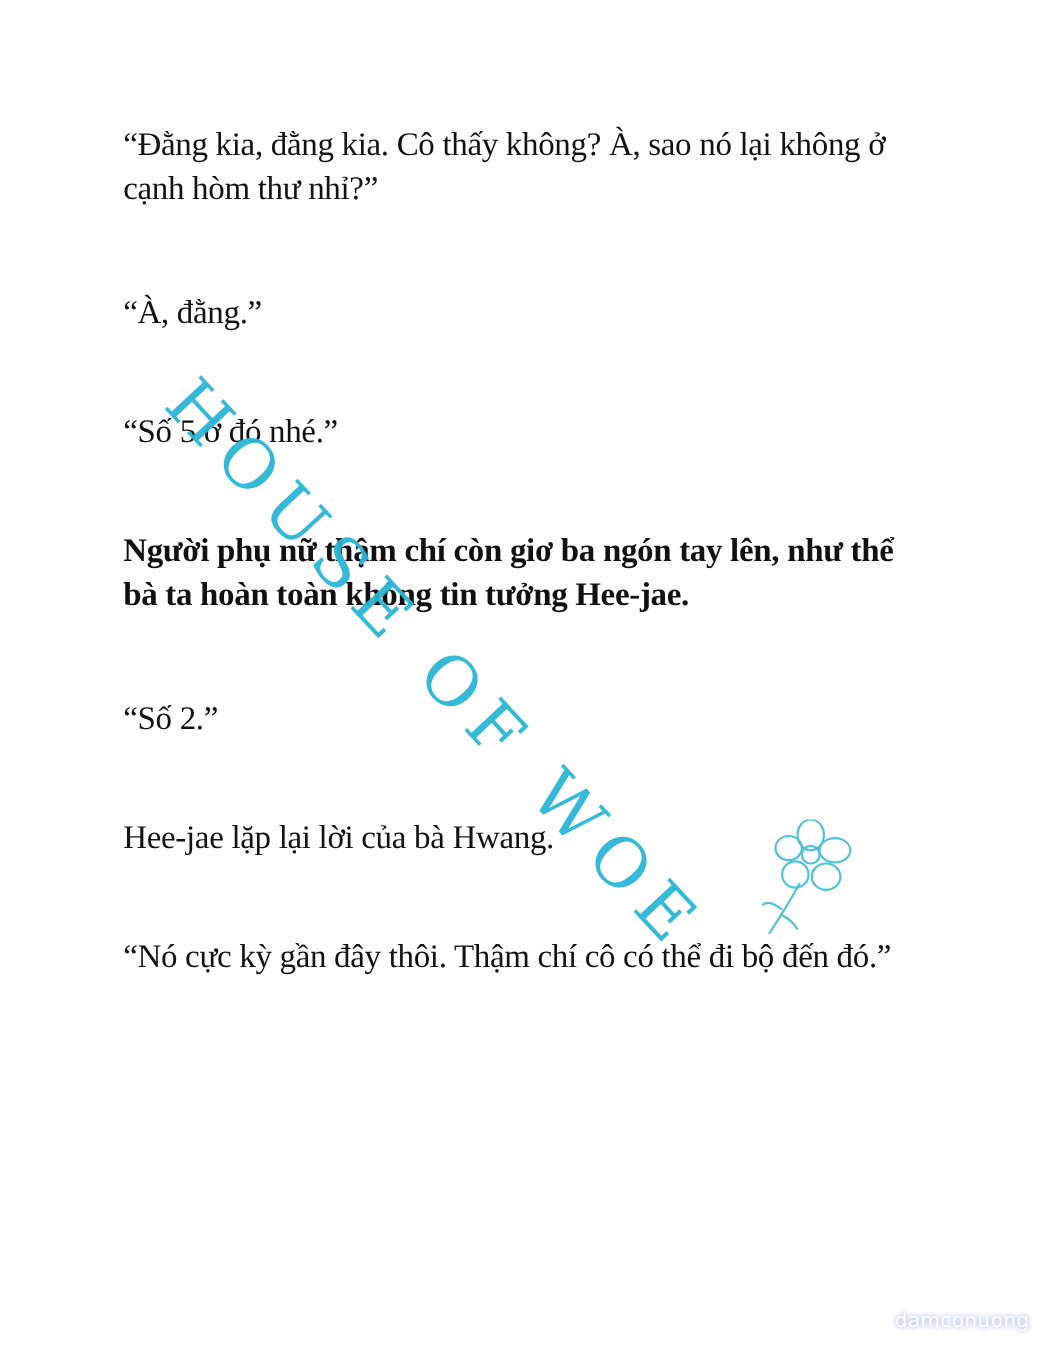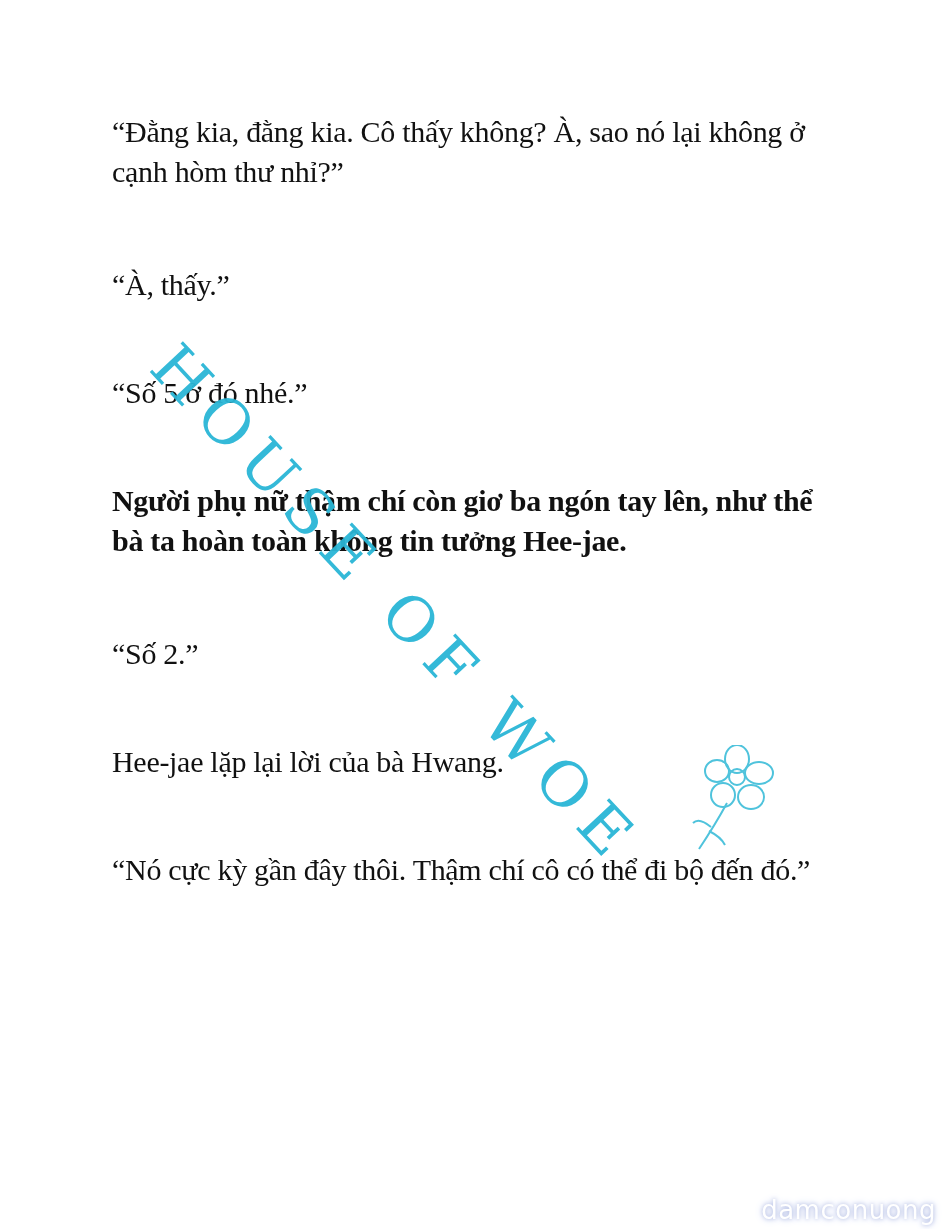--- a/index.html
+++ b/index.html
@@ -16,32 +16,32 @@
     }
     .watermark {
       position: absolute; left: 190px; top: 330px;
       font-family: "DejaVu Serif", serif; font-size: 62px; color: #2ab6d6;
       letter-spacing: 12px; white-space: nowrap;
       transform-origin: left top; transform: rotate(47deg);
       opacity: 0.95;
     }
     .flower { position: absolute; left: 675px; top: 745px; width: 110px; height: 110px; }
     .site-mark {
-      position: absolute; right: 14px; bottom: 4px;
-      font-family: "DejaVu Sans", sans-serif; font-size: 26px; color: #ffffff;
+      position: absolute; right: 14px; bottom: 18px;
+      font-family: "DejaVu Sans", sans-serif; font-size: 18px; color: #ffffff;
       text-shadow: 0 0 4px #aab6e0, 0 0 8px #c8d0f0;
       letter-spacing: 0.5px;
     }
   </style>
 </head>
 <body>
 
 <div class="page">
   <div class="para" style="top:112px;">“Đằng kia, đằng kia. Cô thấy không? À, sao nó lại không ở cạnh hòm thư nhỉ?”</div>
-  <div class="para" style="top:265px;">“À, thấy.”</div>
+  <div class="para" style="top:265px;">“À, đằng.”</div>
   <div class="para" style="top:373px;">“Số 5 ở đó nhé.”</div>
   <div class="para" style="top:481px;font-weight:bold;">Người phụ nữ thậm chí còn giơ ba ngón tay lên, như thể bà ta hoàn toàn không tin tưởng Hee-jae.</div>
   <div class="para" style="top:634px;">“Số 2.”</div>
   <div class="para" style="top:850px;">“Nó cực kỳ gần đây thôi. Thậm chí cô có thể đi bộ đến đó.”</div>
   <div class="para" style="top:742px;">Hee-jae lặp lại lời của bà Hwang.</div>
 
   <div class="watermark">HOUSE OF WOE</div>
 
   <svg class="flower" viewBox="0 0 110 110">
     <g fill="none" stroke="#4fc3dc" stroke-width="2">

